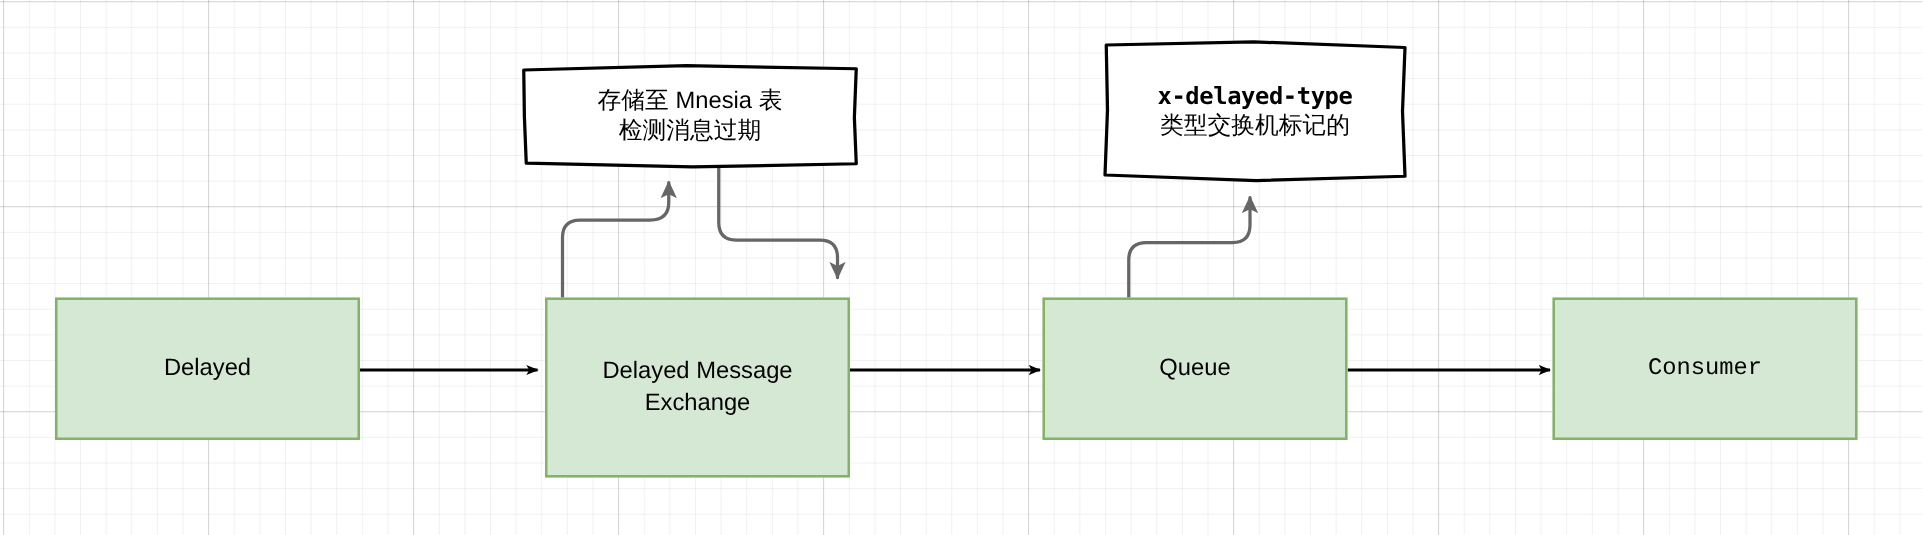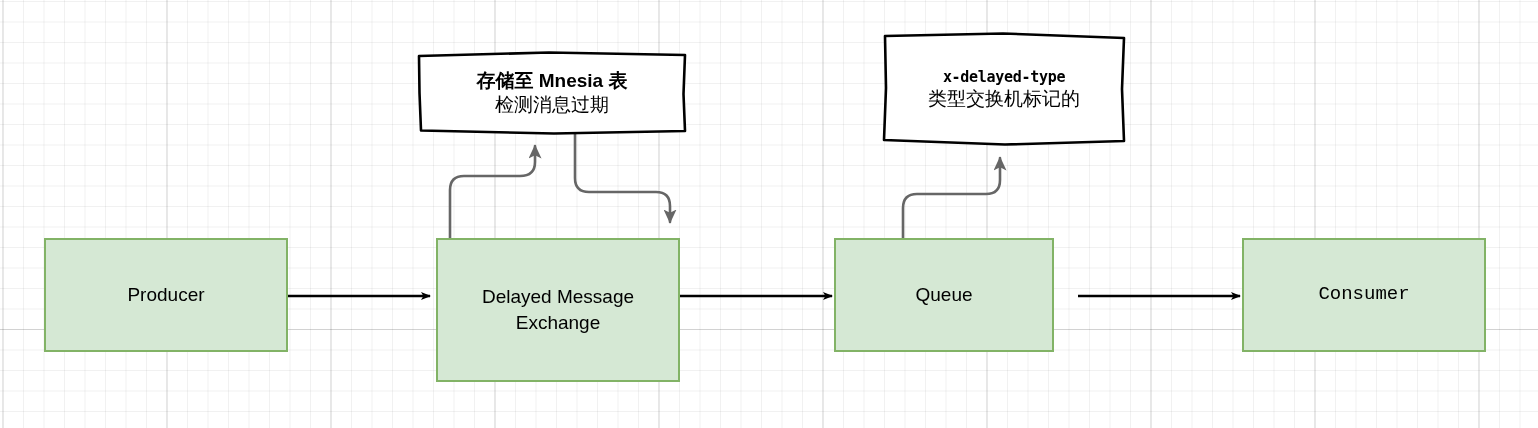--- a/index.html
+++ b/index.html
@@ -69,25 +69,25 @@
   }
   .note-line {
     font-family: "Liberation Sans", sans-serif;
     font-size: 19px;
     line-height: 1.22;
     white-space: nowrap;
   }
   .note-line.mono {
     font-family: "DejaVu Sans Mono", monospace;
     font-weight: bold;
-    font-size: 15px;
+    font-size: 19px;
     letter-spacing: -0.3px;
   }
   .note-line.cn-bold {
-    font-weight: bold;
+    font-weight: normal;
   }
   .note-sketch {
     position: absolute;
     left: -4px;
     top: -4px;
     width: calc(100% + 8px);
     height: calc(100% + 8px);
     z-index: 1;
   }
 </style>
@@ -125,29 +125,29 @@
     <g>
       <path d="M575,134 L575,178 Q575,192 589,192 L656,192 Q670,192 670,206 L670,222" fill="none" stroke="#666666" stroke-width="2.6" stroke-linecap="round" marker-end="url(#grayArrowUp)"></path>
     </g>
 
     <g>
       <path d="M903,238 L903,208 Q903,194 917,194 L986,194 Q1000,194 1000,180 L1000,158" fill="none" stroke="#666666" stroke-width="2.6" stroke-linecap="round" marker-end="url(#grayArrowUp)"></path>
     </g>
   </svg>
 
   <div class="node" style="left:44px; top:238px; width:244px; height:114px;">
-    <span class="node-label">Producer</span>
+    <span class="node-label">Delayed</span>
   </div>
 
   <div class="node" style="left:436px; top:238px; width:244px; height:144px;">
     <span class="node-label">Delayed Message
 Exchange</span>
   </div>
 
-  <div class="node" style="left:834px; top:238px; width:220px; height:114px;">
+  <div class="node" style="left:834px; top:238px; width:244px; height:114px;">
     <span class="node-label">Queue</span>
   </div>
 
   <div class="node" style="left:1242px; top:238px; width:244px; height:114px;font-family:Liberation Mono, monospace;">
     <span class="node-label">Consumer</span>
   </div>
 
   <div class="note" style="left:418px; top:53px; width:268px; height:79px;">
     <svg class="note-sketch" viewBox="0 0 276 87" preserveAspectRatio="none">
       <path d="M5,7 L135,3.5 L271,6 L269.5,45 L271,82 L140,84.5 L7,81.5 L5.5,44 Z" fill="#ffffff" stroke="#000000" stroke-width="2.6" stroke-linejoin="round"></path>

